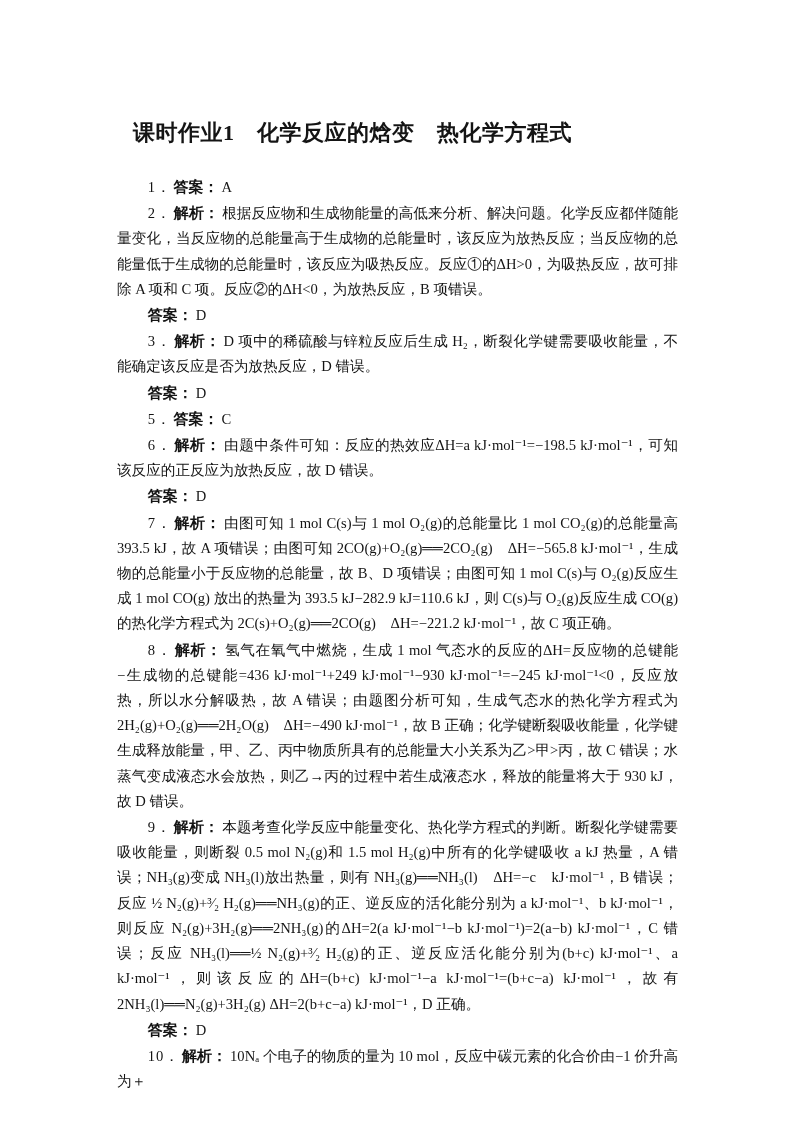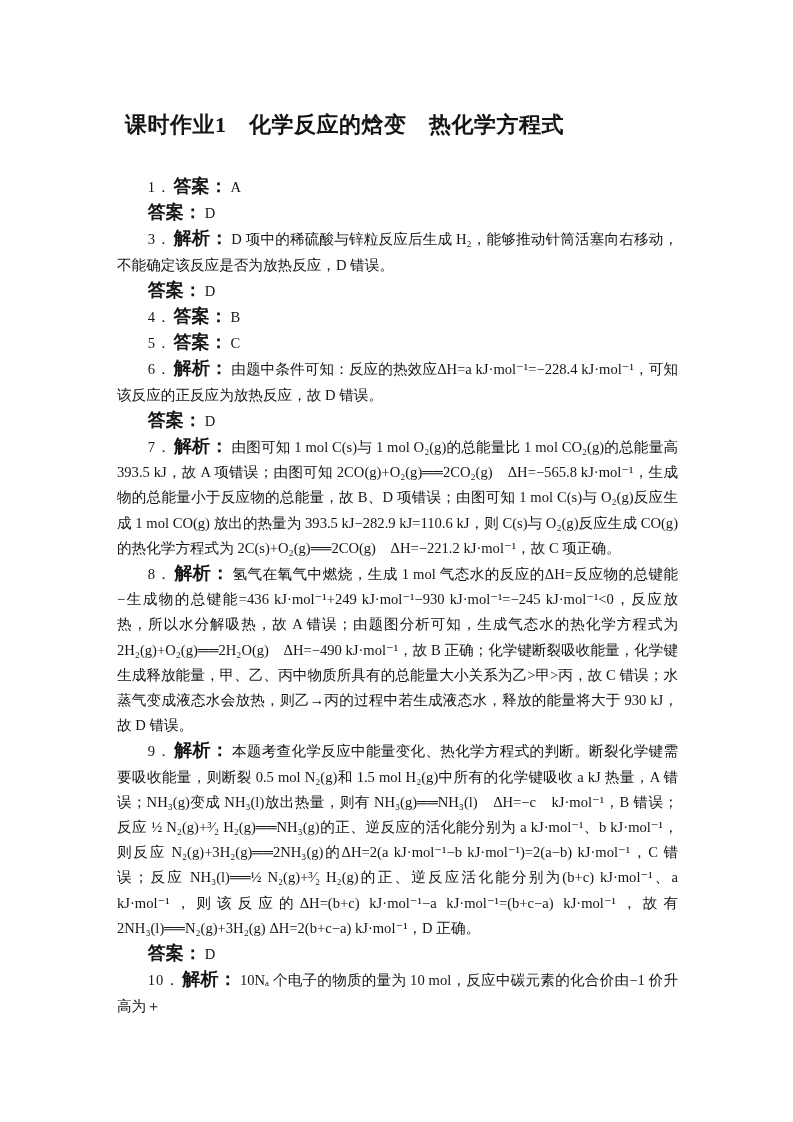--- a/index.html
+++ b/index.html
@@ -8,21 +8,21 @@
     width:793px;height:1122px;
     margin:0 auto;
     background:#ffffff;
     overflow:hidden;
     font-family:"Liberation Serif","DejaVu Serif",serif;
     color:#141414;
   }
   .doc-title{
     position:absolute;
     left:117px;top:102px;
-    margin:8px;
+    margin:16px;
     font-size:22px;
     font-weight:700;
     letter-spacing:0.5px;
     font-family:"Liberation Serif","DejaVu Serif",serif;
     white-space:nowrap;
   }
   .content{
     position:absolute;
     left:117px;top:174px;
     width:561px;
@@ -35,40 +35,40 @@
     text-indent:2.1em;
   }
   .lead{
     font-weight:400;
     letter-spacing:1px;
     padding-right:2px;
   }
   .label{
     font-family:"Liberation Sans","DejaVu Sans",sans-serif;
     font-weight:700;
-    font-size:18px;
+    font-size:15px;
     padding-right:3px;
   }
   .body-text{
     font-weight:400;
   }
 </style>
 </head>
 <body>
 
 <div class="page">
   <h1 class="doc-title">课时作业1　化学反应的焓变　热化学方程式</h1>
   <div class="content">
       <p class="para"><span class="lead">1．</span><span class="label">答案：</span><span class="body-text">A</span></p>
+      <p class="para"><span class="lead">2．</span><span class="label">解析：</span><span class="body-text">根据反应物和生成物能量的高低来分析、解决问题。化学反应都伴随能量变化，当反应物的总能量高于生成物的总能量时，该反应为放热反应；当反应物的总能量低于生成物的总能量时，该反应为吸热反应。反应①的ΔH&gt;0，为吸热反应，故可排除 A 项和 C 项。反应②的ΔH&lt;0，为放热反应，B 项错误。</span></p>
       <p class="para"><span class="label">答案：</span><span class="body-text">D</span></p>
-      <p class="para"><span class="lead">3．</span><span class="label">解析：</span><span class="body-text">D 项中的稀硫酸与锌粒反应后生成 H₂，能够推动针筒活塞向右移动，不能确定该反应是否为放热反应，D 错误。</span></p>
+      <p class="para"><span class="lead">3．</span><span class="label">解析：</span><span class="body-text">D 项中的稀硫酸与锌粒反应后生成 H₂，断裂化学键需要吸收能量，不能确定该反应是否为放热反应，D 错误。</span></p>
       <p class="para"><span class="label">答案：</span><span class="body-text">D</span></p>
-      <p class="para"><span class="lead">4．</span><span class="label">答案：</span><span class="body-text">B</span></p>
       <p class="para"><span class="lead">5．</span><span class="label">答案：</span><span class="body-text">C</span></p>
-      <p class="para"><span class="lead">6．</span><span class="label">解析：</span><span class="body-text">由题中条件可知：反应的热效应ΔH=a kJ·mol⁻¹=−228.4 kJ·mol⁻¹，可知该反应的正反应为放热反应，故 D 错误。</span></p>
+      <p class="para"><span class="lead">6．</span><span class="label">解析：</span><span class="body-text">由题中条件可知：反应的热效应ΔH=a kJ·mol⁻¹=−198.5 kJ·mol⁻¹，可知该反应的正反应为放热反应，故 D 错误。</span></p>
       <p class="para"><span class="label">答案：</span><span class="body-text">D</span></p>
       <p class="para"><span class="lead">7．</span><span class="label">解析：</span><span class="body-text">由图可知 1 mol C(s)与 1 mol O₂(g)的总能量比 1 mol CO₂(g)的总能量高 393.5 kJ，故 A 项错误；由图可知 2CO(g)+O₂(g)══2CO₂(g)　ΔH=−565.8 kJ·mol⁻¹，生成物的总能量小于反应物的总能量，故 B、D 项错误；由图可知 1 mol C(s)与 O₂(g)反应生成 1 mol CO(g) 放出的热量为 393.5 kJ−282.9 kJ=110.6 kJ，则 C(s)与 O₂(g)反应生成 CO(g)的热化学方程式为 2C(s)+O₂(g)══2CO(g)　ΔH=−221.2 kJ·mol⁻¹，故 C 项正确。</span></p>
       <p class="para"><span class="lead">8．</span><span class="label">解析：</span><span class="body-text">氢气在氧气中燃烧，生成 1 mol 气态水的反应的ΔH=反应物的总键能−生成物的总键能=436 kJ·mol⁻¹+249 kJ·mol⁻¹−930 kJ·mol⁻¹=−245 kJ·mol⁻¹&lt;0，反应放热，所以水分解吸热，故 A 错误；由题图分析可知，生成气态水的热化学方程式为 2H₂(g)+O₂(g)══2H₂O(g)　ΔH=−490 kJ·mol⁻¹，故 B 正确；化学键断裂吸收能量，化学键生成释放能量，甲、乙、丙中物质所具有的总能量大小关系为乙&gt;甲&gt;丙，故 C 错误；水蒸气变成液态水会放热，则乙→丙的过程中若生成液态水，释放的能量将大于 930 kJ，故 D 错误。</span></p>
       <p class="para"><span class="lead">9．</span><span class="label">解析：</span><span class="body-text">本题考查化学反应中能量变化、热化学方程式的判断。断裂化学键需要吸收能量，则断裂 0.5 mol N₂(g)和 1.5 mol H₂(g)中所有的化学键吸收 a kJ 热量，A 错误；NH₃(g)变成 NH₃(l)放出热量，则有 NH₃(g)══NH₃(l)　ΔH=−c　kJ·mol⁻¹，B 错误；反应 ½ N₂(g)+³⁄₂ H₂(g)══NH₃(g)的正、逆反应的活化能分别为 a kJ·mol⁻¹、b kJ·mol⁻¹，则反应 N₂(g)+3H₂(g)══2NH₃(g)的ΔH=2(a kJ·mol⁻¹−b kJ·mol⁻¹)=2(a−b) kJ·mol⁻¹，C 错误；反应 NH₃(l)══½ N₂(g)+³⁄₂ H₂(g)的正、逆反应活化能分别为(b+c) kJ·mol⁻¹、a kJ·mol⁻¹，则该反应的ΔH=(b+c) kJ·mol⁻¹−a kJ·mol⁻¹=(b+c−a) kJ·mol⁻¹，故有 2NH₃(l)══N₂(g)+3H₂(g) ΔH=2(b+c−a) kJ·mol⁻¹，D 正确。</span></p>
       <p class="para"><span class="label">答案：</span><span class="body-text">D</span></p>
       <p class="para"><span class="lead">10．</span><span class="label">解析：</span><span class="body-text">10Nₐ 个电子的物质的量为 10 mol，反应中碳元素的化合价由−1 价升高为＋</span></p>
     </div>
 </div>
 
 </body></html>

